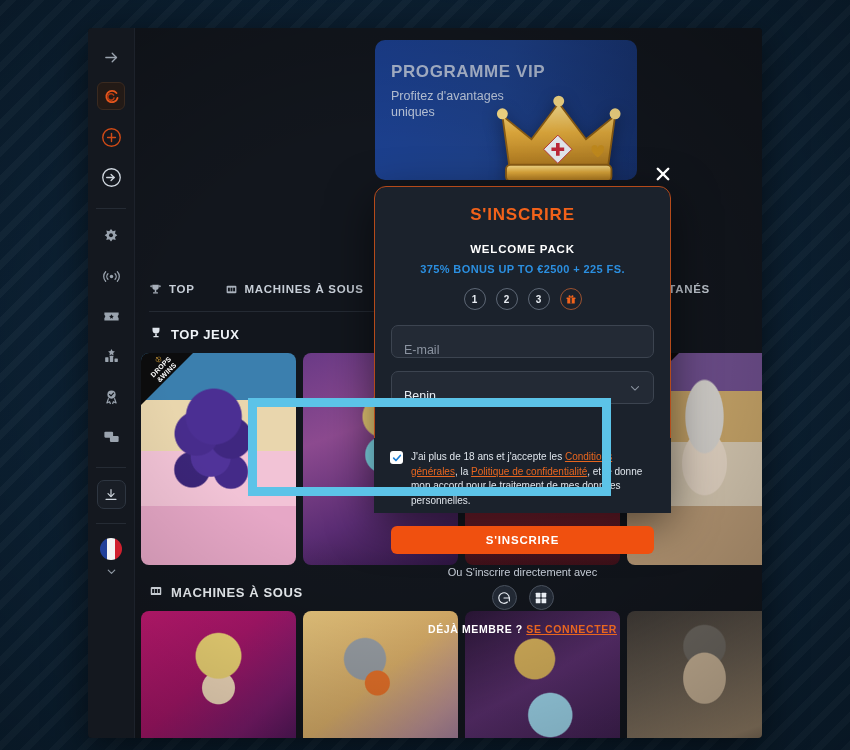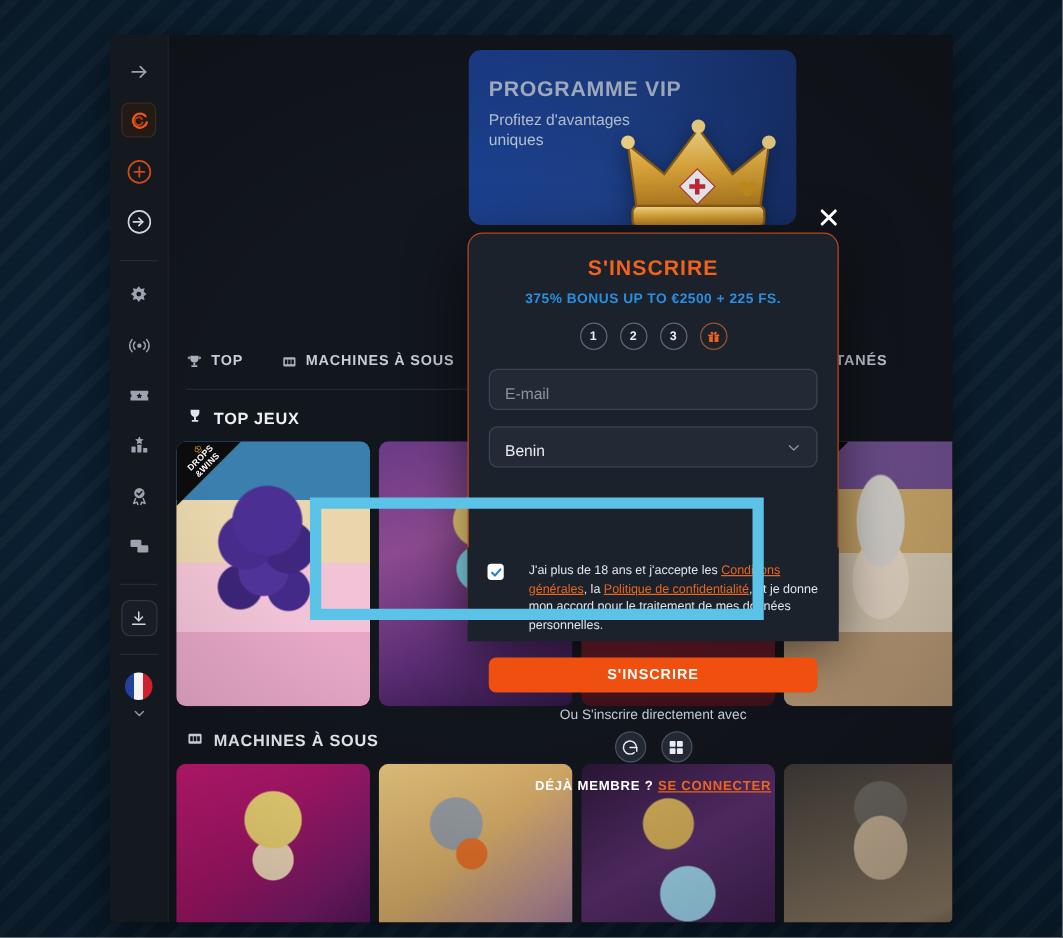--- a/index.html
+++ b/index.html
@@ -255,42 +255,42 @@
   .field{
     position:relative;
     margin:13px 16px 0;
     height:33px;
     border:1px solid #3c4personally; 
   }
   .field{
     border:1px solid #3c4450;
     border-radius:7px;
     background:#232a35;
-    display:flex; align-items:flex-start;
-    padding:12px 12px;
+    display:flex; align-items:flex-end;
+    padding:0 12px;
     color:#8b93a0; font-size:12.5px;
   }
   .field .val{ color:#8b93a0; }
   .field .val.filled{ color:#e7ecf2; }
   .field .rt{ position:absolute; right:11px; top:50%; transform:translateY(-50%); color:#8b93a0; display:flex; }
 
   
   #highlight{
     position:absolute; left:248px; top:398px;
     width:363px; height:98px;
     border:9px solid #5cc3e8;
     z-index:40;
     pointer-events:none;
   }
   #consent{
     position:absolute; left:286px; top:410px;
     width:297px; height:75px;
     background:#1b222c;
     z-index:35;
-    display:flex; gap:20px; padding:12px 14px 0 16px;
+    display:flex; gap:8px; padding:12px 14px 0 16px;
   }
   #consent .cb{
     width:13px;height:13px;flex:0 0 13px;border-radius:3px;
     background:#ffffff; display:flex;align-items:center;justify-content:center;
     margin-top:1px;
   }
   #consent .cb svg{ display:block; }
   #consent .txt{
     color:#dfe5ec; font-size:10px; line-height:14.5px;
   }
@@ -563,20 +563,21 @@
     <div id="close-x">
       <svg width="18" height="18" viewBox="0 0 24 24" fill="none" stroke="#ffffff" stroke-width="3.2" stroke-linecap="round">
           <line x1="5" y1="5" x2="19" y2="19"></line>
           <line x1="19" y1="5" x2="5" y2="19"></line>
         </svg>
     </div>
 
     <div id="modal">
 
       <div class="m-title">S'INSCRIRE</div>
+      <div class="m-pack">WELCOME PACK</div>
       <div class="m-bonus">375% BONUS UP TO €2500 + 225 FS.</div>
 
       <div class="steps">
         <div class="step">1</div>
         <div class="step">2</div>
         <div class="step">3</div>
         <div class="step gift">
           <svg width="12" height="12" viewBox="0 0 24 24" fill="#f2621a">
               <rect x="3" y="9" width="18" height="3" rx="1"></rect>
               <rect x="4.5" y="12" width="15" height="9" rx="1"></rect>

